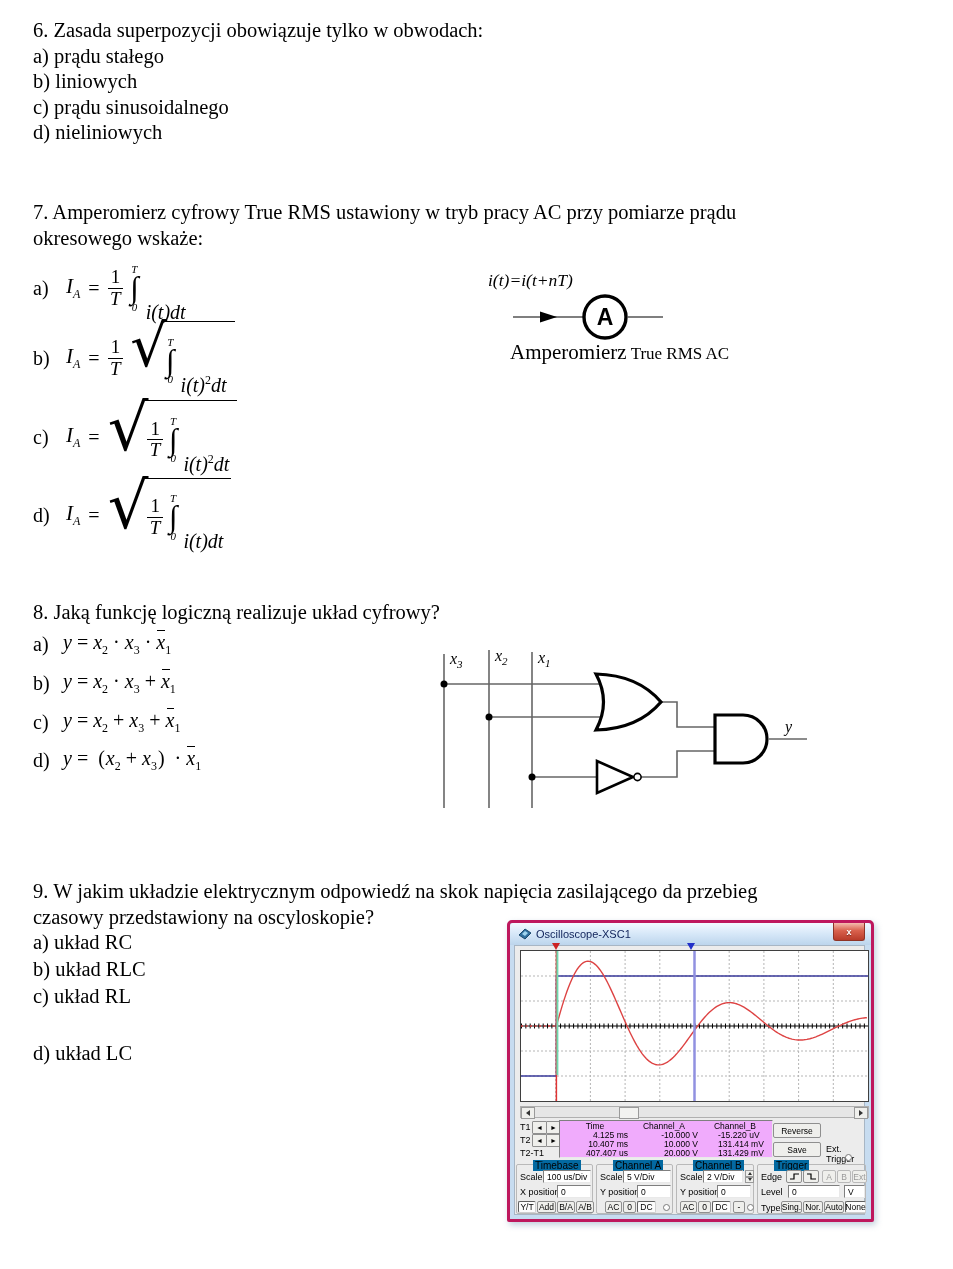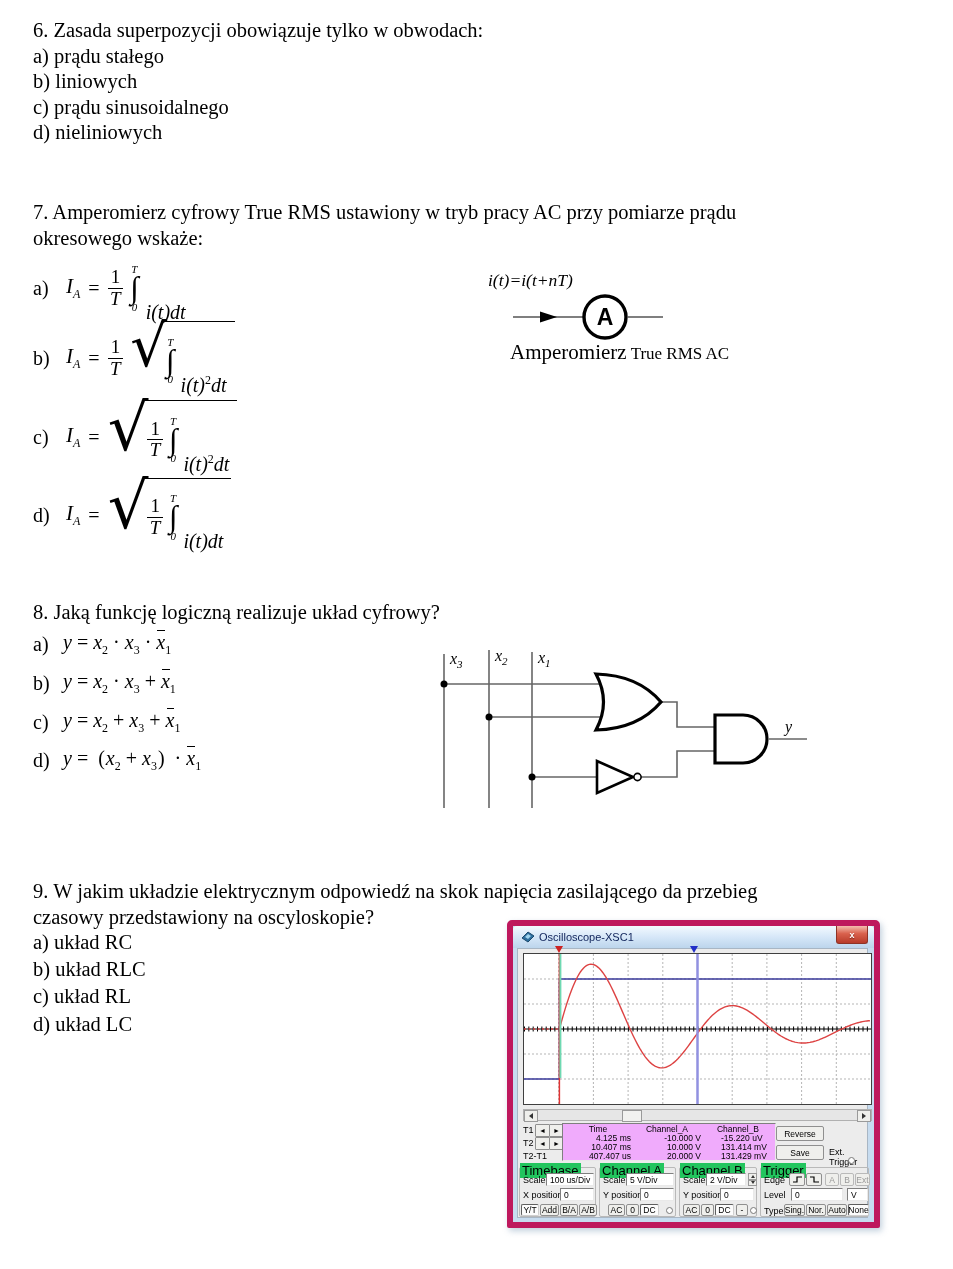--- a/index.html
+++ b/index.html
@@ -32,21 +32,21 @@
   .lform{display:flex;align-items:center;font-size:20px;}
   .lform .flabel{width:30px;}
   .op{margin:0 5px;}
   .var .vbase{font-style:italic;position:relative;}
   .var sub{font-size:12px;}
   .var.bar .vbase::after{content:"";position:absolute;left:1px;right:0;top:-1px;border-top:1.4px solid #000;}
 
   
   .osc{position:absolute;left:507px;top:920px;width:361px;height:296px;
        font-family:"Liberation Sans",sans-serif;font-size:9px;
-       background:#c7dcf0;border:6px solid #be185d;border-radius:5px 5px 2px 2px;
+       background:#c7dcf0;border:3px solid #be185d;border-radius:5px 5px 2px 2px;
        box-shadow:2px 3px 6px rgba(120,150,180,.45);}
   .osc-titlebar{position:absolute;left:0;top:0;right:0;height:22px;border-radius:4px 4px 0 0;
        background:linear-gradient(#f3f9ff,#d6e7f8 50%,#bcd5ec);}
   .osc-title{position:absolute;left:26px;top:5px;font-size:11px;color:#10235a;}
   .osc-close{position:absolute;right:6px;top:0;width:30px;height:17px;
        background:linear-gradient(#f4bcae,#d9614d 45%,#b83b2a);border:1px solid #8e3326;border-top:none;
        border-radius:0 0 3px 3px;color:#fff;font-weight:bold;font-size:9px;
        display:flex;align-items:center;justify-content:center;text-shadow:0 1px 1px #7a2417;}
   .osc-client{position:absolute;left:4px;top:22px;width:351px;height:270px;background:#ececec;
        border:1px solid #a8b6c4;box-sizing:border-box;}
@@ -75,21 +75,21 @@
   .ro-h2{width:68px;text-align:center;}
   .ro-h3{flex:1;text-align:center;}
 
   .btn{background:#efefec;border:1px solid #8f8f8f;border-radius:2px;font-size:8.5px;color:#000;
        display:flex;align-items:center;justify-content:center;box-sizing:border-box;}
   .btn.pressed{background:#fcfcfc;border-color:#5f5f5f #cfcfcf #cfcfcf #5f5f5f;}
   .btn.grey{color:#9a9a9a;border-color:#b9b9b9;}
   .field{background:#fff;border:1px solid;border-color:#7f7f7f #e9e9e9 #e9e9e9 #7f7f7f;
        font-size:8.5px;padding:1px 0 0 3px;box-sizing:border-box;white-space:nowrap;overflow:hidden;}
   .group{position:absolute;border:1px solid #b9b9b9;border-radius:2px;box-sizing:border-box;}
-  .gtitle{position:absolute;top:-5px;left:0;background:#22c55e;padding:0 2px;font-size:13px;}
+  .gtitle{position:absolute;top:-5px;left:16px;background:#0369a1;padding:0 2px;font-size:10px;}
   .radio{position:absolute;width:7px;height:7px;border:1px solid #7a7a7a;border-radius:50%;background:#fdfdfd;box-sizing:border-box;}
   .spin{position:absolute;width:9px;height:13px;display:flex;flex-direction:column;}
   .spin div{flex:1;background:#efefec;border:1px solid #9a9a9a;display:flex;align-items:center;justify-content:center;}
   .spin .tu{width:0;height:0;border-left:2px solid transparent;border-right:2px solid transparent;border-bottom:3px solid #333;}
   .spin .td{width:0;height:0;border-left:2px solid transparent;border-right:2px solid transparent;border-top:3px solid #333;}
 </style>
 </head>
 <body>
 
 <div class="page">
@@ -245,21 +245,21 @@
     <path d="M290,75 L318,75 A24,24 0 0 1 318,123 L290,123 Z" fill="#fff" stroke="#000" stroke-width="3.2"></path>
 
     <text x="360" y="92" font-size="16" font-style="italic">y</text>
   </svg>
 
   <div class="a doc" style="left:33px;top:879px">9. W jakim układzie elektrycznym odpowiedź na skok napięcia zasilającego da przebieg</div>
   <div class="a doc" style="left:33px;top:905px">czasowy przedstawiony na oscyloskopie?</div>
   <div class="a doc" style="left:33px;top:930px">a) układ RC</div>
   <div class="a doc" style="left:33px;top:957px">b) układ RLC</div>
   <div class="a doc" style="left:33px;top:984px">c) układ RL</div>
-  <div class="a doc" style="left:33px;top:1012px">d) układ LC</div>
+  <div class="a doc" style="left:33px;top:1041px">d) układ LC</div>
 
   <div class="osc">
     <div class="osc-titlebar">
       <svg class="a" style="left:8px;top:4px" width="14" height="14">
         <polygon points="1,8 7,2 13,6 7,12" fill="#2e6f9e" stroke="#1c4a6e" stroke-width="1"></polygon>
         <polygon points="4,7 7,4 10,6 7,9" fill="#9fd4ef"></polygon>
       </svg>
       <span class="osc-title">Oscilloscope-XSC1</span>
       <div class="osc-close">
           <span>x</span>

